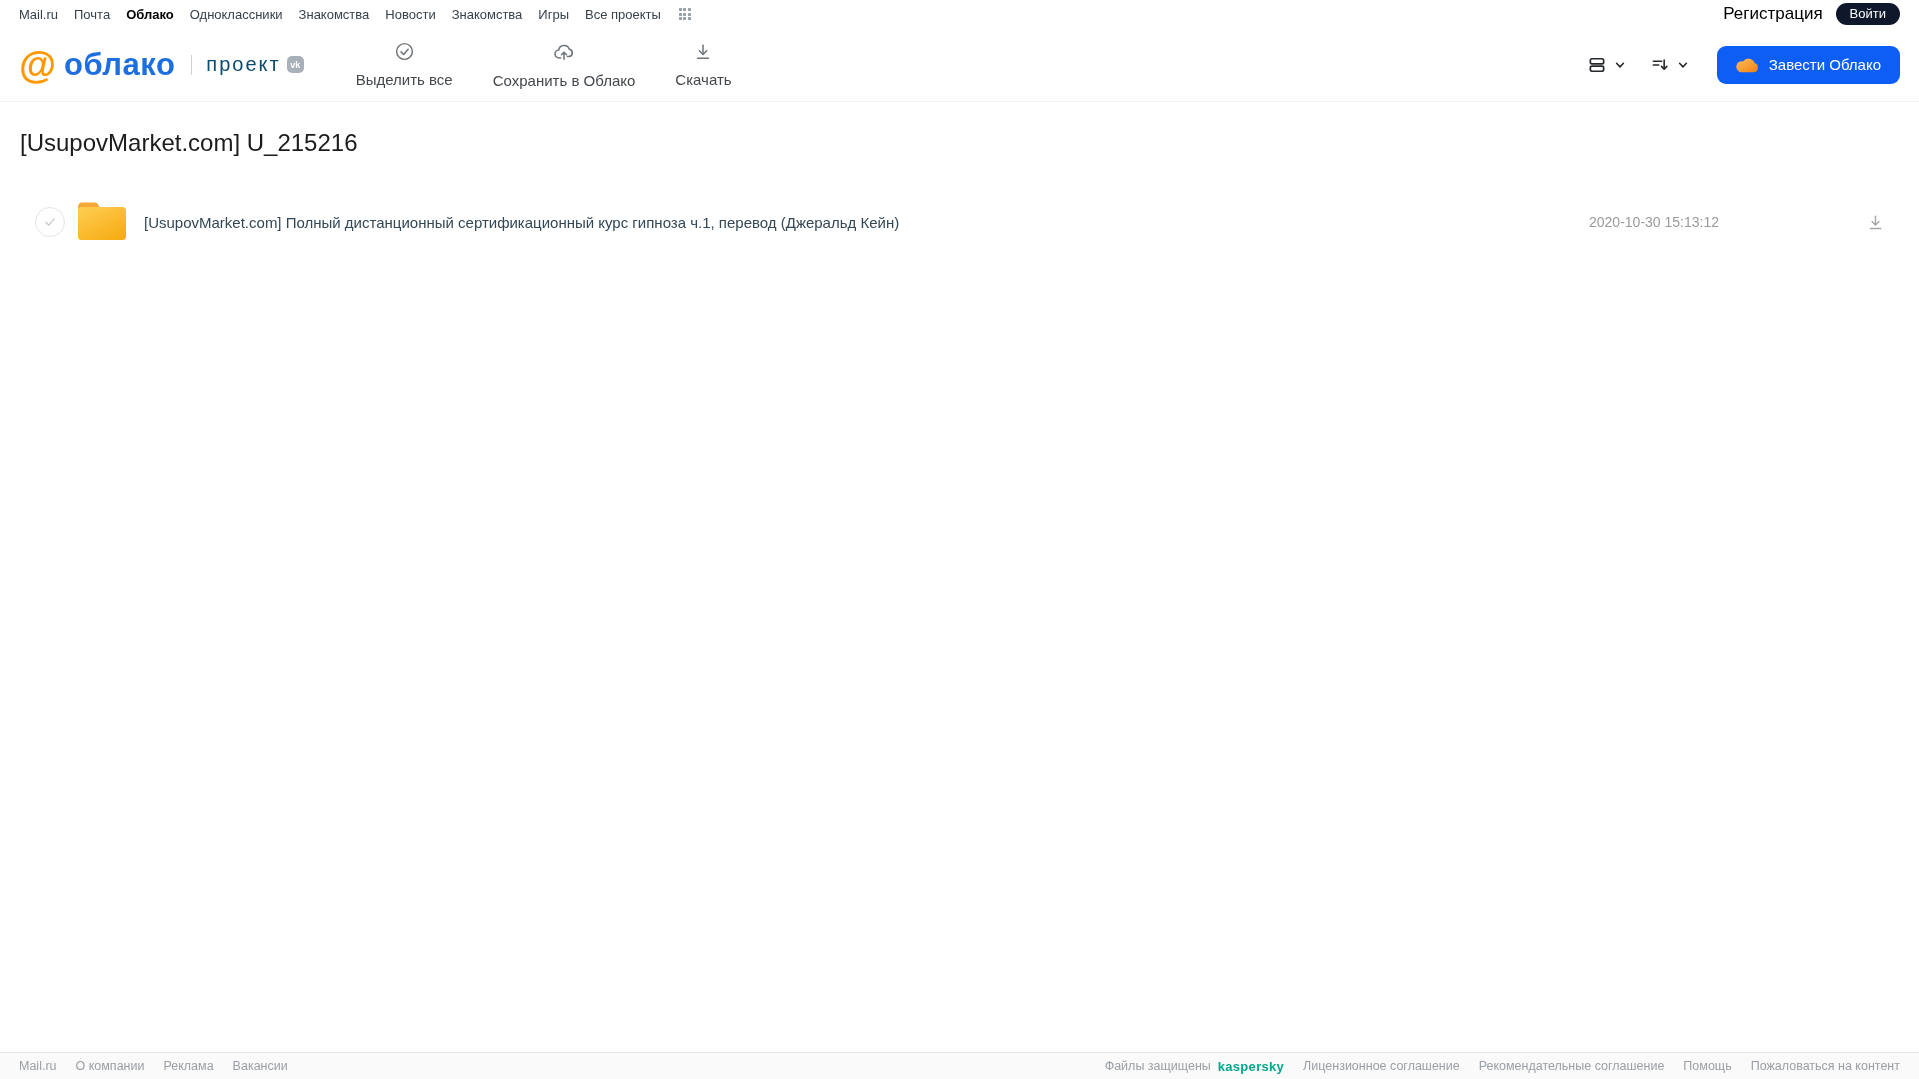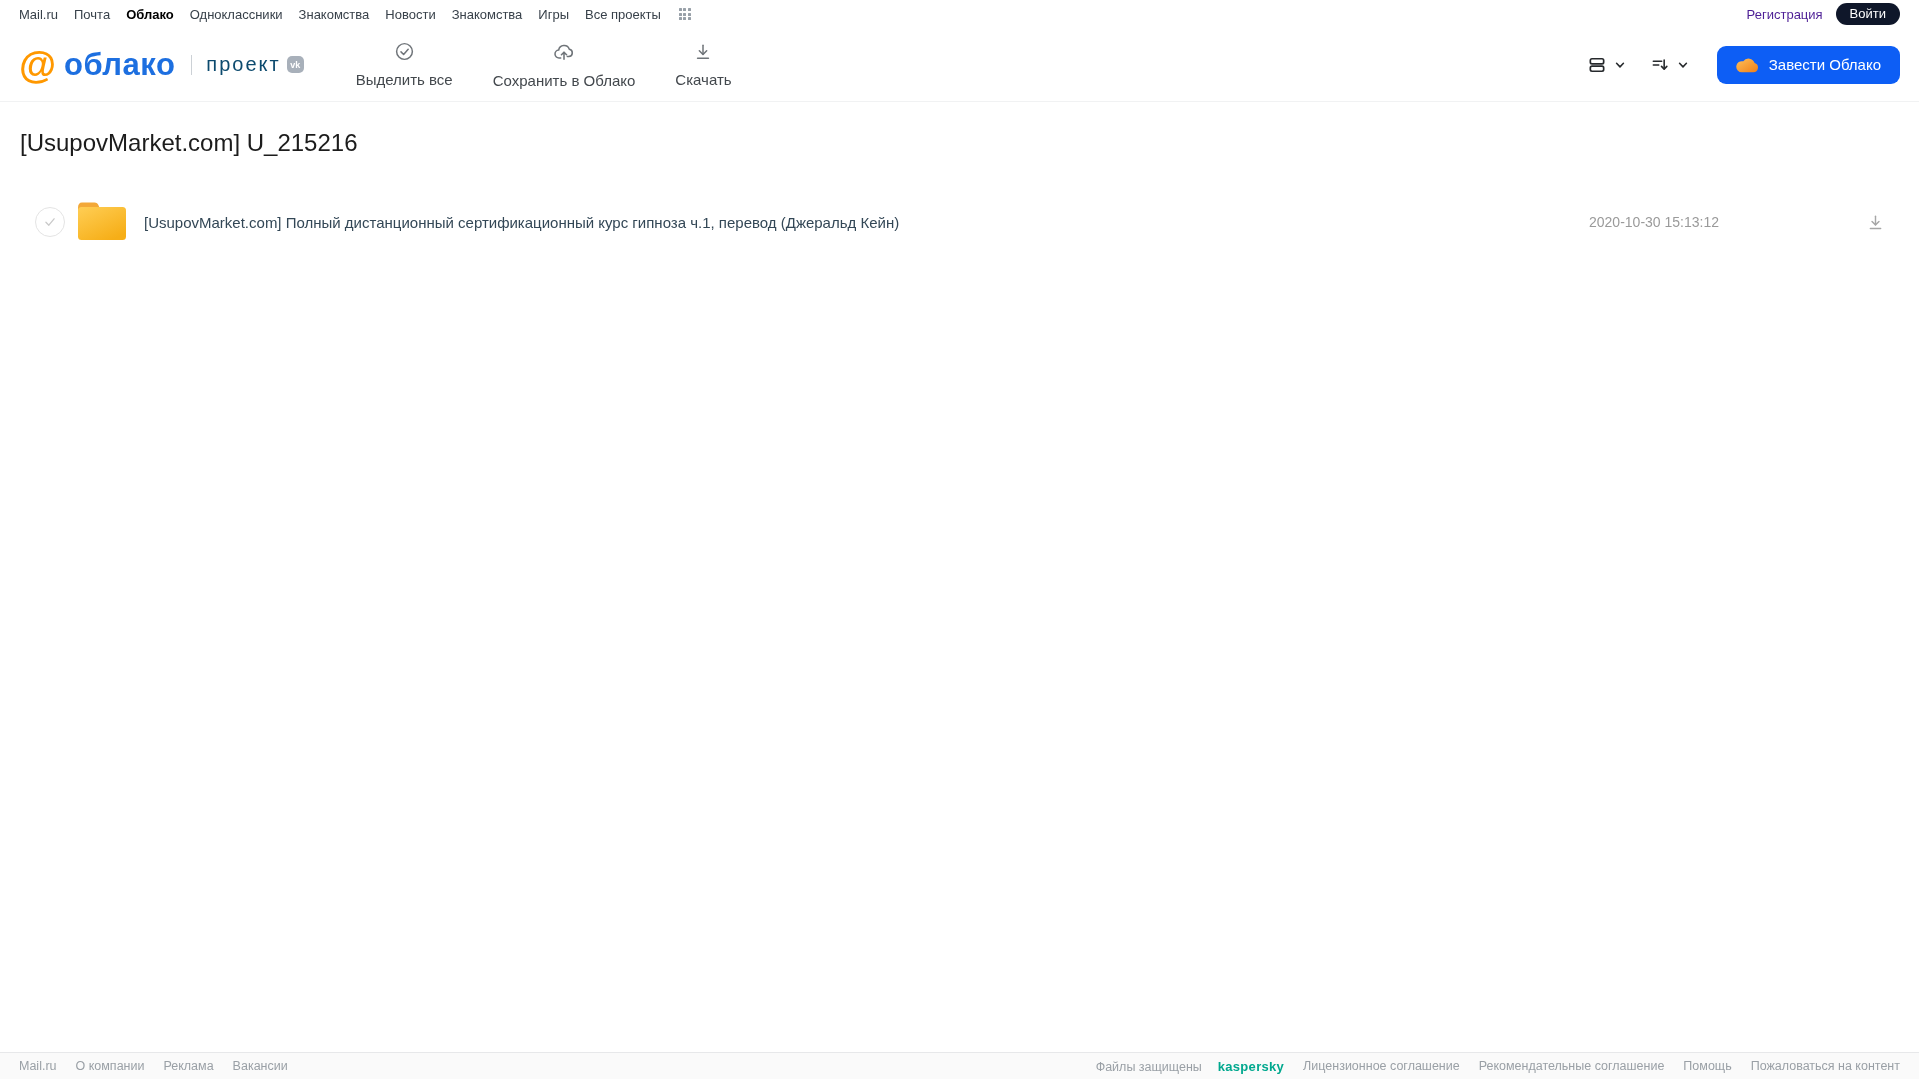--- a/index.html
+++ b/index.html
@@ -19,21 +19,21 @@
   }
   .portal-nav .nav-links { display:flex; align-items:center; gap:16px; }
   .portal-nav a.nav-item { color:#38414a; }
   .portal-nav a.nav-item.active { color:#000; font-weight:bold; }
   .grid-icon {
     display:inline-grid; grid-template-columns:repeat(3,3px);
     grid-gap:1.5px; margin-left:2px; cursor:pointer;
   }
   .grid-icon i { width:3px; height:3px; background:#98a0a8; border-radius:0.5px; }
   .portal-right { margin-left:auto; display:flex; align-items:center; gap:13px; }
-  .register-link { color:#4c1d95; font-size:13px; }
+  .register-link { color:#000000; font-size:17px; }
   .login-btn {
     background:#0f172a; color:#fff; border:none; cursor:pointer;
     font-size:13px; font-family:inherit;
     border-radius:12px; padding:3px 14px 4px; line-height:1.2;
   }
 
   
   .app-header {
     height:74px; flex:0 0 74px;
     display:flex; align-items:center;
@@ -85,21 +85,21 @@
   
   .footer {
     flex:0 0 27px; height:27px;
     display:flex; align-items:center;
     padding:0 19px; font-size:12.5px; color:#9aa0a6;
     border-top:1px solid #e7e8ea; background:#fafafa;
   }
   .footer a { color:#9aa0a6; }
   .footer-left { display:flex; gap:19px; }
   .footer-right { margin-left:auto; display:flex; gap:19px; align-items:center; }
-  .kaspersky-note { display:flex; gap:16px; align-items:flex-end; }
+  .kaspersky-note { display:flex; gap:7px; align-items:center; }
   .kaspersky-logo { color:#00a88e; font-weight:bold; font-size:13px; letter-spacing:0.3px; }
 </style>
 </head>
 <body>
 
 <nav class="portal-nav">
   <div class="nav-links">
     <a class="nav-item">Mail.ru</a>
     <a class="nav-item">Почта</a>
     <a class="nav-item active">Облако</a>

